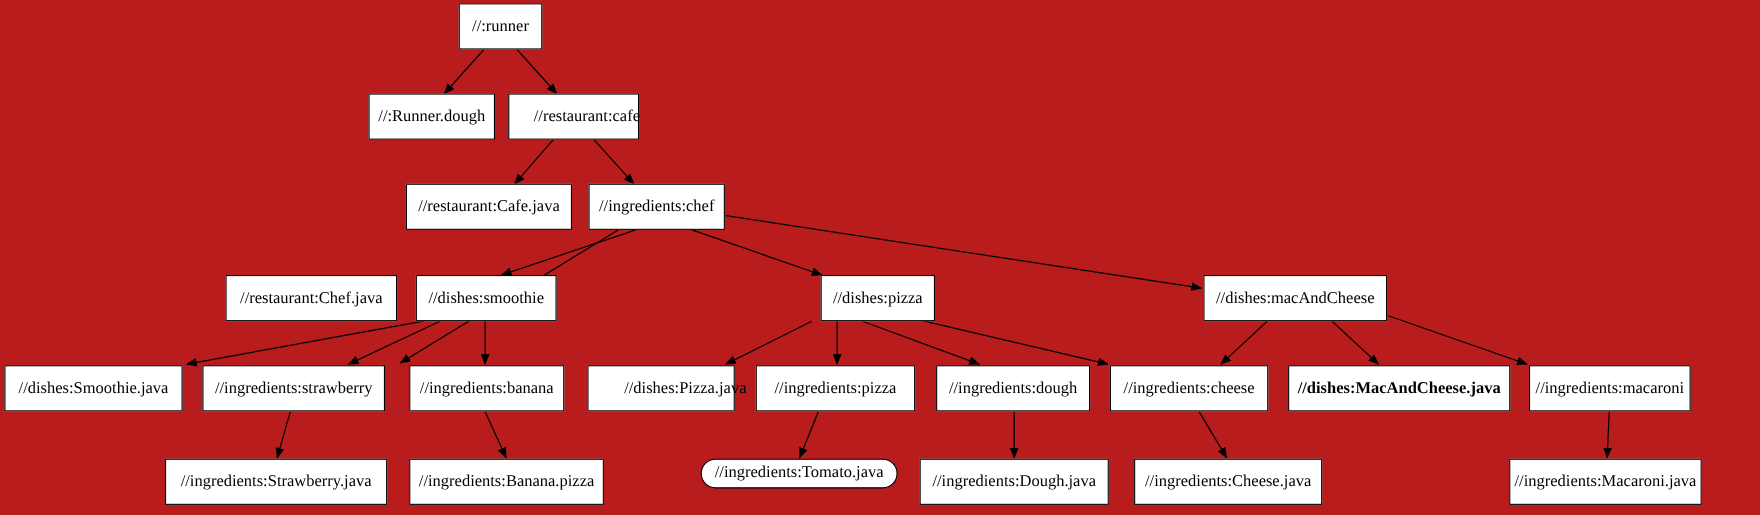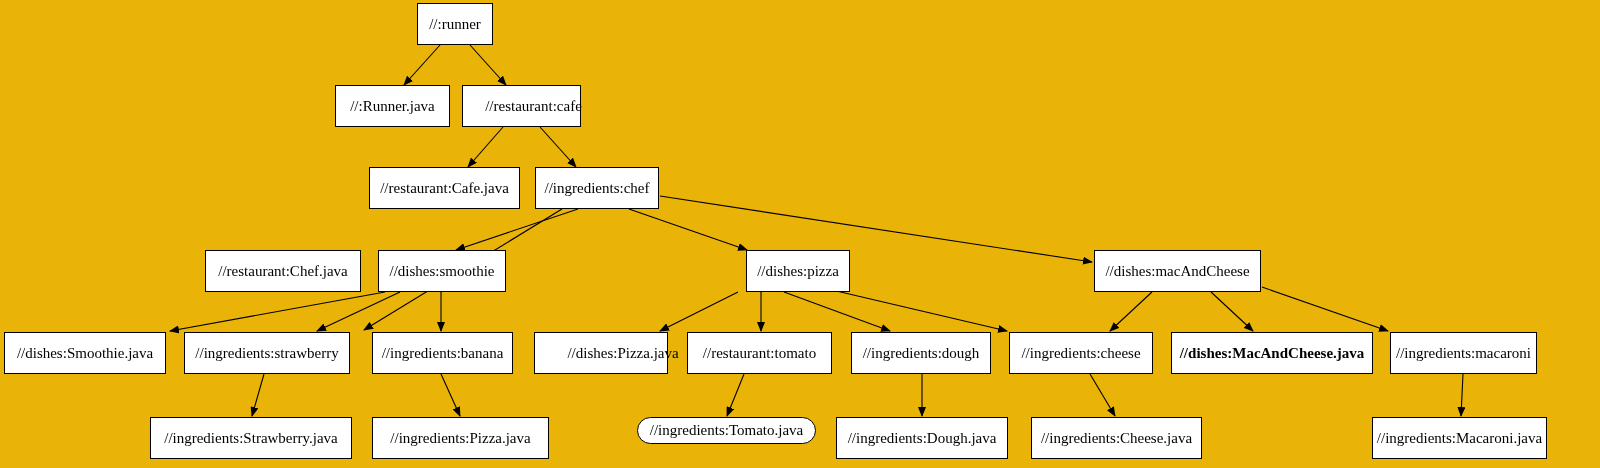--- a/index.html
+++ b/index.html
@@ -4,21 +4,21 @@
 <style>
   html, body {
     margin: 0;
     padding: 0;
     background: #ffffff;
   }
   #graph-canvas {
     position: relative;
     width: 1600px;
     height: 468px;
-    background: #eab308;
+    background: #b91c1c;
     font-family: "Liberation Serif", "DejaVu Serif", serif;
     overflow: hidden;
   }
   #edge-layer {
     position: absolute;
     left: 0;
     top: 0;
     width: 1600px;
     height: 468px;
     pointer-events: none;
@@ -77,21 +77,21 @@
         <line x1="922" y1="374" x2="922" y2="416" stroke="#000000" stroke-width="1.1" marker-end="url(#arrowhead)"></line>
         <line x1="1090" y1="374" x2="1115" y2="416" stroke="#000000" stroke-width="1.1" marker-end="url(#arrowhead)"></line>
         <line x1="1463" y1="374" x2="1461" y2="416" stroke="#000000" stroke-width="1.1" marker-end="url(#arrowhead)"></line>
       </g>
   </svg>
   <div id="nodes-group">
       <div class="node" style="left: 417px; top: 3px; width: 76px; height: 42px;">
         <span class="node-label">//:runner</span>
       </div>
       <div class="node" style="left: 335px; top: 85px; width: 115px; height: 42px;">
-        <span class="node-label">//:Runner.java</span>
+        <span class="node-label">//:Runner.dough</span>
       </div>
       <div class="node" style="left: 462px; top: 85px; width: 119px; height: 42px; padding-left: 24px;">
         <span class="node-label">//restaurant:cafe</span>
       </div>
       <div class="node" style="left: 369px; top: 167px; width: 151px; height: 42px;">
         <span class="node-label">//restaurant:Cafe.java</span>
       </div>
       <div class="node" style="left: 535px; top: 167px; width: 124px; height: 42px;">
         <span class="node-label">//ingredients:chef</span>
       </div>
@@ -113,39 +113,39 @@
       <div class="node" style="left: 184px; top: 332px; width: 166px; height: 42px;">
         <span class="node-label">//ingredients:strawberry</span>
       </div>
       <div class="node" style="left: 372px; top: 332px; width: 141px; height: 42px;">
         <span class="node-label">//ingredients:banana</span>
       </div>
       <div class="node" style="left: 534px; top: 332px; width: 134px; height: 42px; padding-left: 44px;">
         <span class="node-label">//dishes:Pizza.java</span>
       </div>
       <div class="node" style="left: 687px; top: 332px; width: 145px; height: 42px;">
-        <span class="node-label">//restaurant:tomato</span>
+        <span class="node-label">//ingredients:pizza</span>
       </div>
       <div class="node" style="left: 851px; top: 332px; width: 140px; height: 42px;">
         <span class="node-label">//ingredients:dough</span>
       </div>
       <div class="node" style="left: 1009px; top: 332px; width: 144px; height: 42px;">
         <span class="node-label">//ingredients:cheese</span>
       </div>
       <div class="node" style="left: 1171px; top: 332px; width: 202px; height: 42px; font-weight: bold;">
         <span class="node-label">//dishes:MacAndCheese.java</span>
       </div>
       <div class="node" style="left: 1390px; top: 332px; width: 147px; height: 42px;">
         <span class="node-label">//ingredients:macaroni</span>
       </div>
       <div class="node" style="left: 150px; top: 417px; width: 202px; height: 42px;">
         <span class="node-label">//ingredients:Strawberry.java</span>
       </div>
       <div class="node" style="left: 372px; top: 417px; width: 177px; height: 42px;">
-        <span class="node-label">//ingredients:Pizza.java</span>
+        <span class="node-label">//ingredients:Banana.pizza</span>
       </div>
       <div class="node" style="left: 637px; top: 417px; width: 179px; height: 27px; border-radius: 19px;">
         <span class="node-label">//ingredients:Tomato.java</span>
       </div>
       <div class="node" style="left: 836px; top: 417px; width: 172px; height: 42px;">
         <span class="node-label">//ingredients:Dough.java</span>
       </div>
       <div class="node" style="left: 1031px; top: 417px; width: 171px; height: 42px;">
         <span class="node-label">//ingredients:Cheese.java</span>
       </div>

